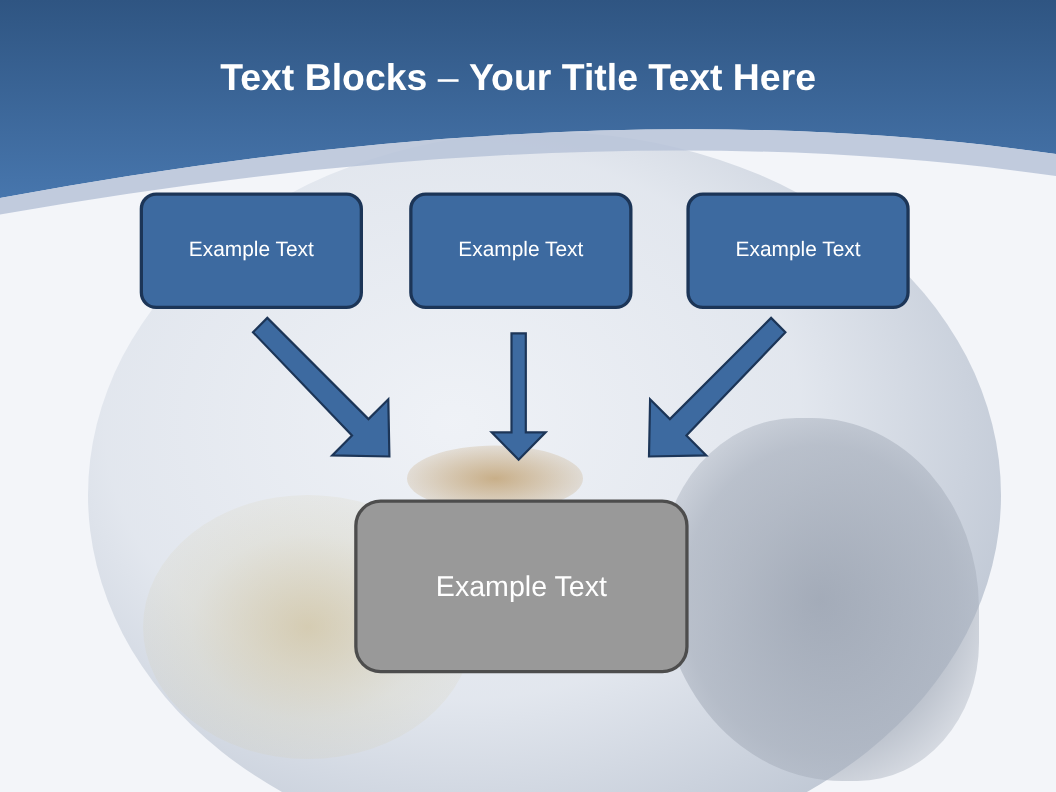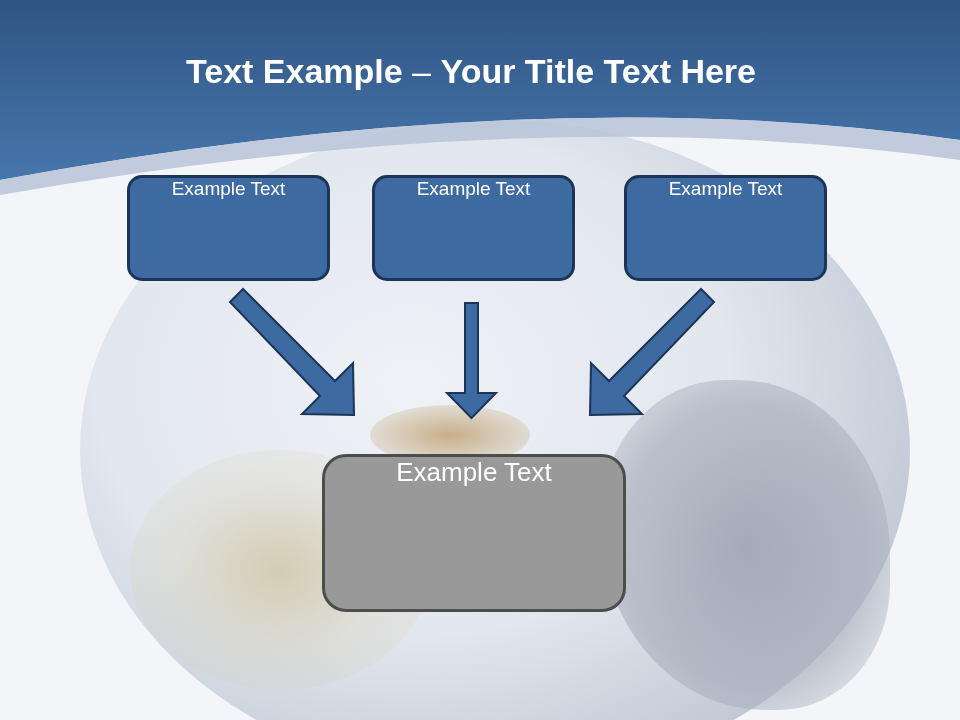--- a/index.html
+++ b/index.html
@@ -9,21 +9,21 @@
     .bg-land1 { position: absolute; left: 600px; top: 380px; width: 290px; height: 330px; border-radius: 45% 55% 40% 60%;
       background: radial-gradient(ellipse at 50% 50%, #8d96a5 0%, #a7afbc 60%, rgba(167,175,188,0) 100%); opacity: 0.7; }
     .bg-land2 { position: absolute; left: 130px; top: 450px; width: 300px; height: 240px; border-radius: 50%;
       background: radial-gradient(ellipse at 50% 50%, #cbb98a 0%, rgba(210,200,160,0.4) 50%, rgba(220,220,220,0) 100%); opacity: 0.6; }
     .bg-land3 { position: absolute; left: 370px; top: 405px; width: 160px; height: 60px; border-radius: 50%;
       background: radial-gradient(ellipse, #b9935a 0%, rgba(180,150,100,0) 100%); opacity: 0.7; }
     svg.header { position: absolute; left: 0; top: 0; }
     .title { position: absolute; left: 0; top: 52px; width: 942px; text-align: center; color: #ffffff; font-size: 34px; }
     .title b { font-weight: bold; }
     .title span.light { font-weight: bold; }
-    .block { position: absolute; box-sizing: border-box; display: flex; justify-content: center;
+    .block { position: absolute; box-sizing: border-box; display: flex; align-items: center; justify-content: center;
       color: #ffffff; font-size: 19px; border-radius: 15px; }
     .block.blue { background: #3d6aa0; border: 3px solid #1c3557; width: 203px; height: 106px; top: 175px; }
     .block.grey { background: #999999; border: 3px solid #4d4d4d; width: 304px; height: 158px; left: 322px; top: 454px; border-radius: 24px; font-size: 26px; }
     svg.arrows { position: absolute; left: 0; top: 0; }
   </style>
 </head>
 <body>
 
 <div class="bg-globe"></div>
 <div class="bg-land1"></div>
@@ -35,21 +35,21 @@
     <linearGradient id="hg" x1="0" y1="0" x2="0" y2="1">
       <stop offset="0" stop-color="#2f5582"></stop>
       <stop offset="1" stop-color="#4776ad"></stop>
     </linearGradient>
   </defs>
   <path d="M0,0 L960,0 L960,140 Q540,80 0,180 Z" fill="url(#hg)"></path>
   <path d="M0,180 Q540,80 960,140 L960,160 Q540,100 0,195 Z" fill="#b7c3d8" opacity="0.85"></path>
 </svg>
 
 <div class="title">
-  <b>Text Example</b><span> – </span><span class="light">Your Title Text Here</span>
+  <b>Text Blocks</b><span> – </span><span class="light">Your Title Text Here</span>
 </div>
 
 <div class="block blue" style="left:127px;">
   <span>Example Text</span>
 </div>
 <div class="block blue" style="left:372px;">
   <span>Example Text</span>
 </div>
 <div class="block blue" style="left:624px;">
   <span>Example Text</span>

